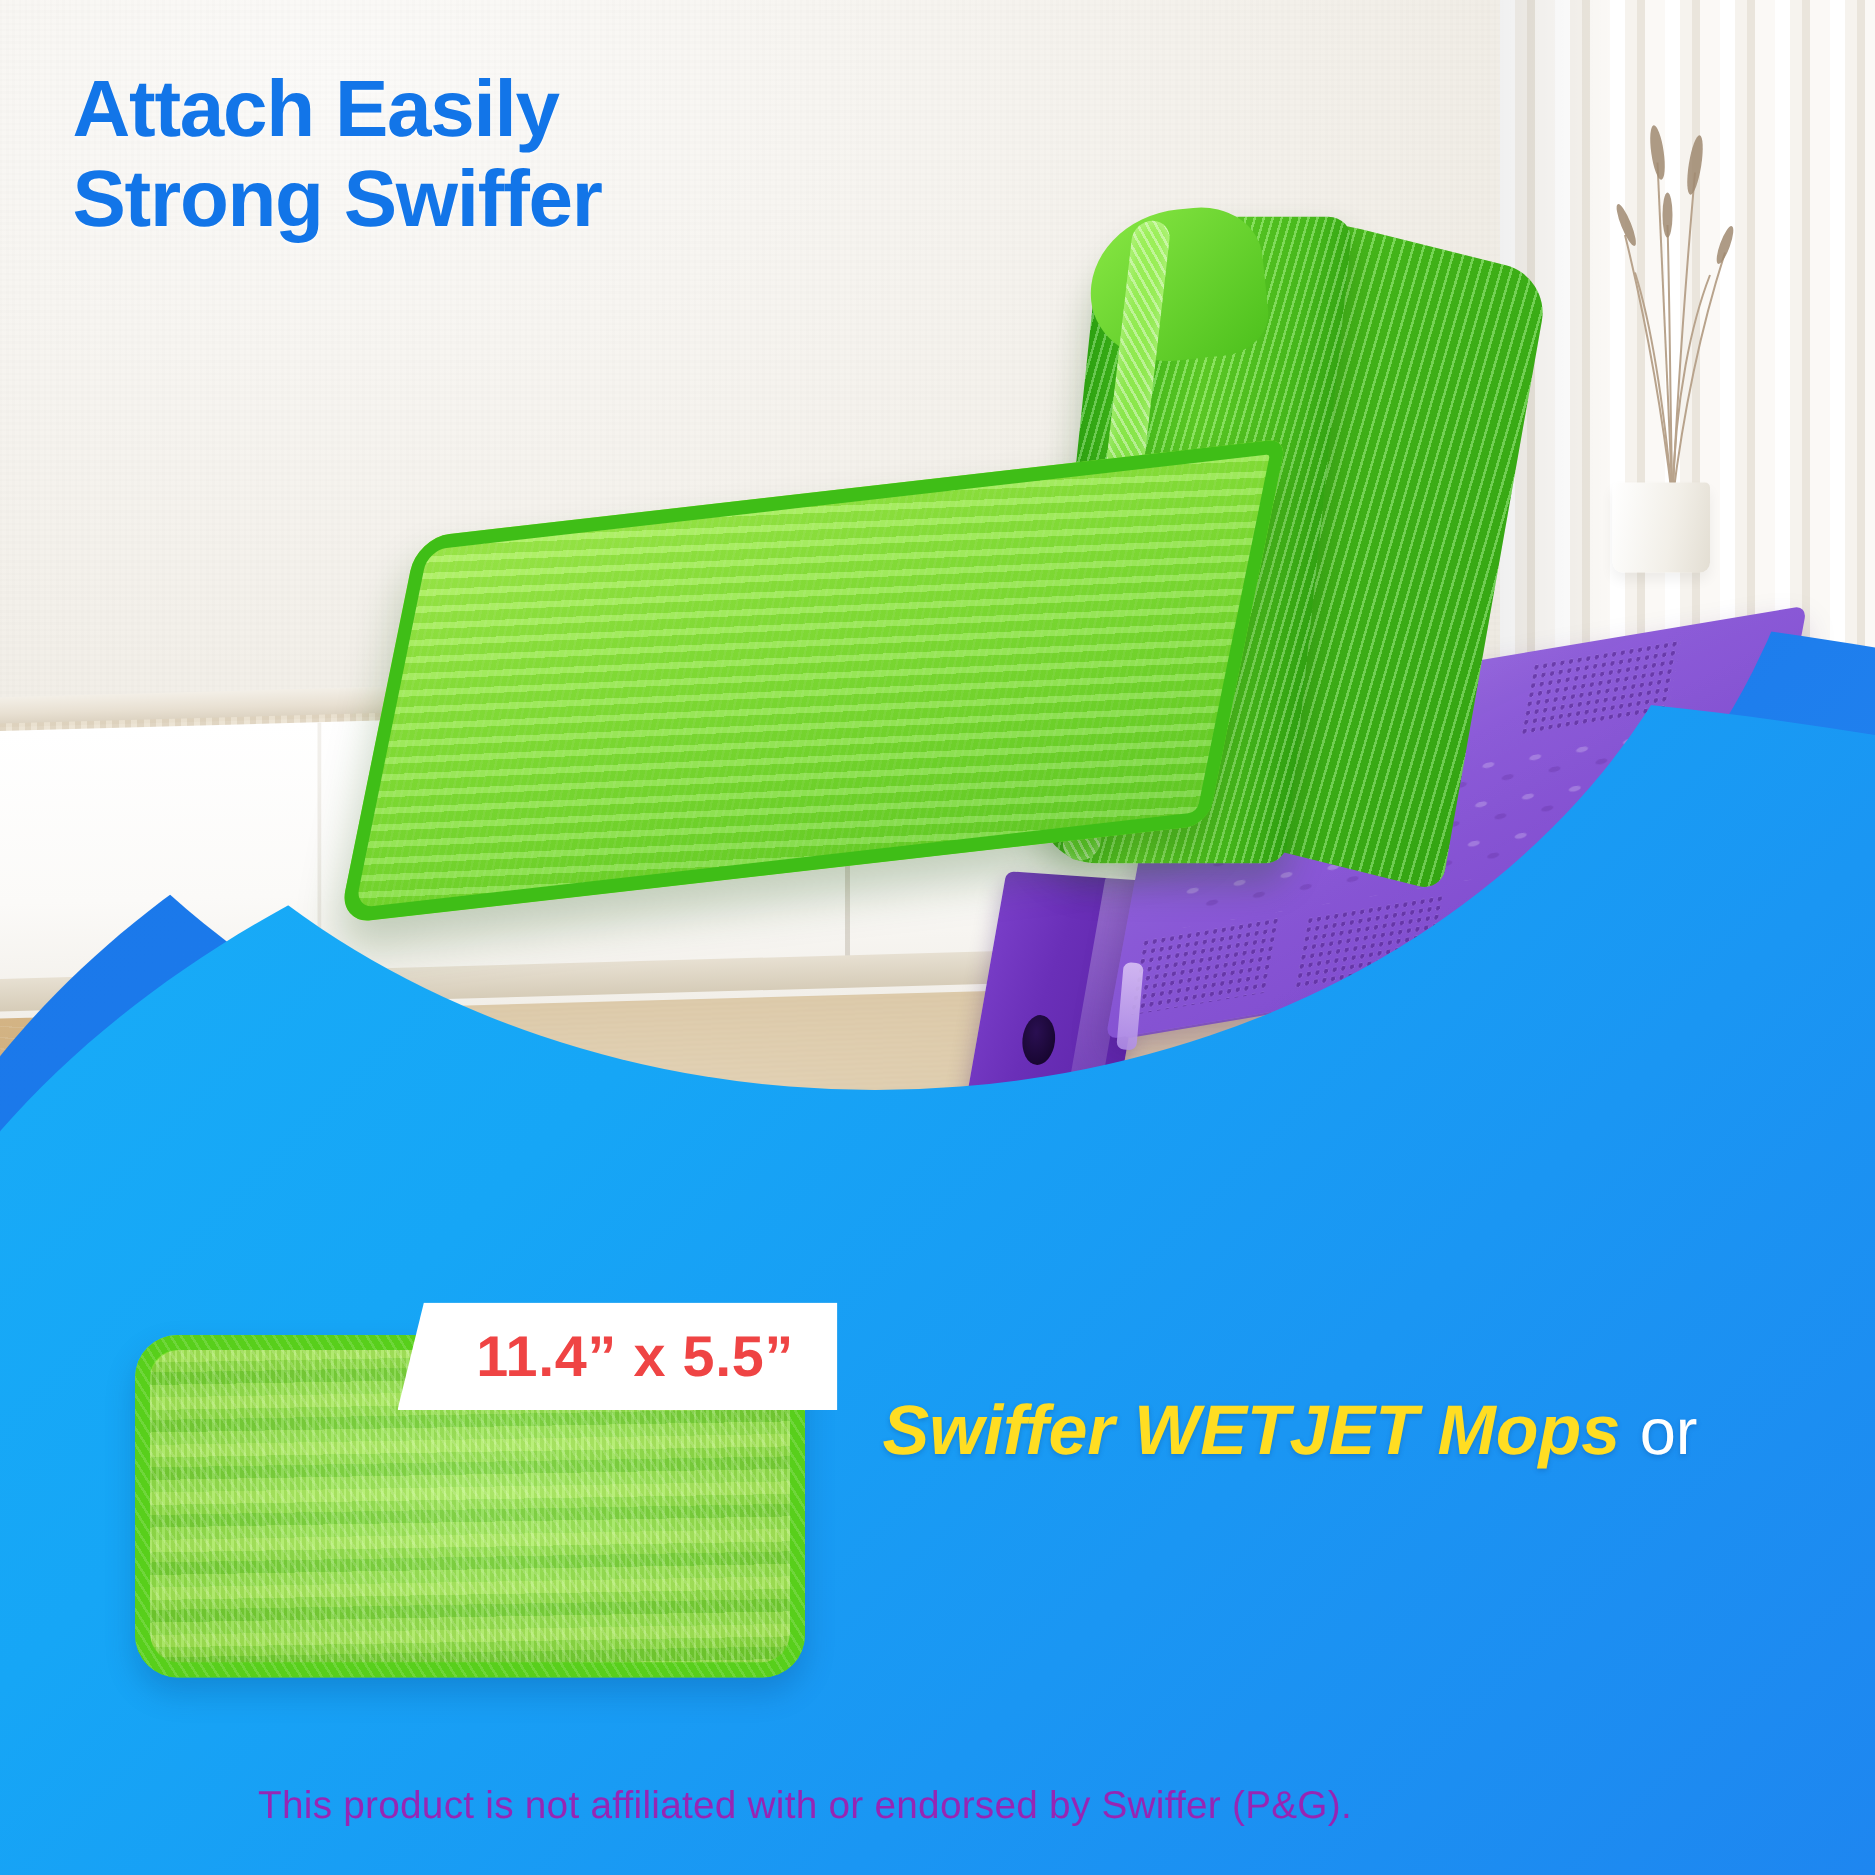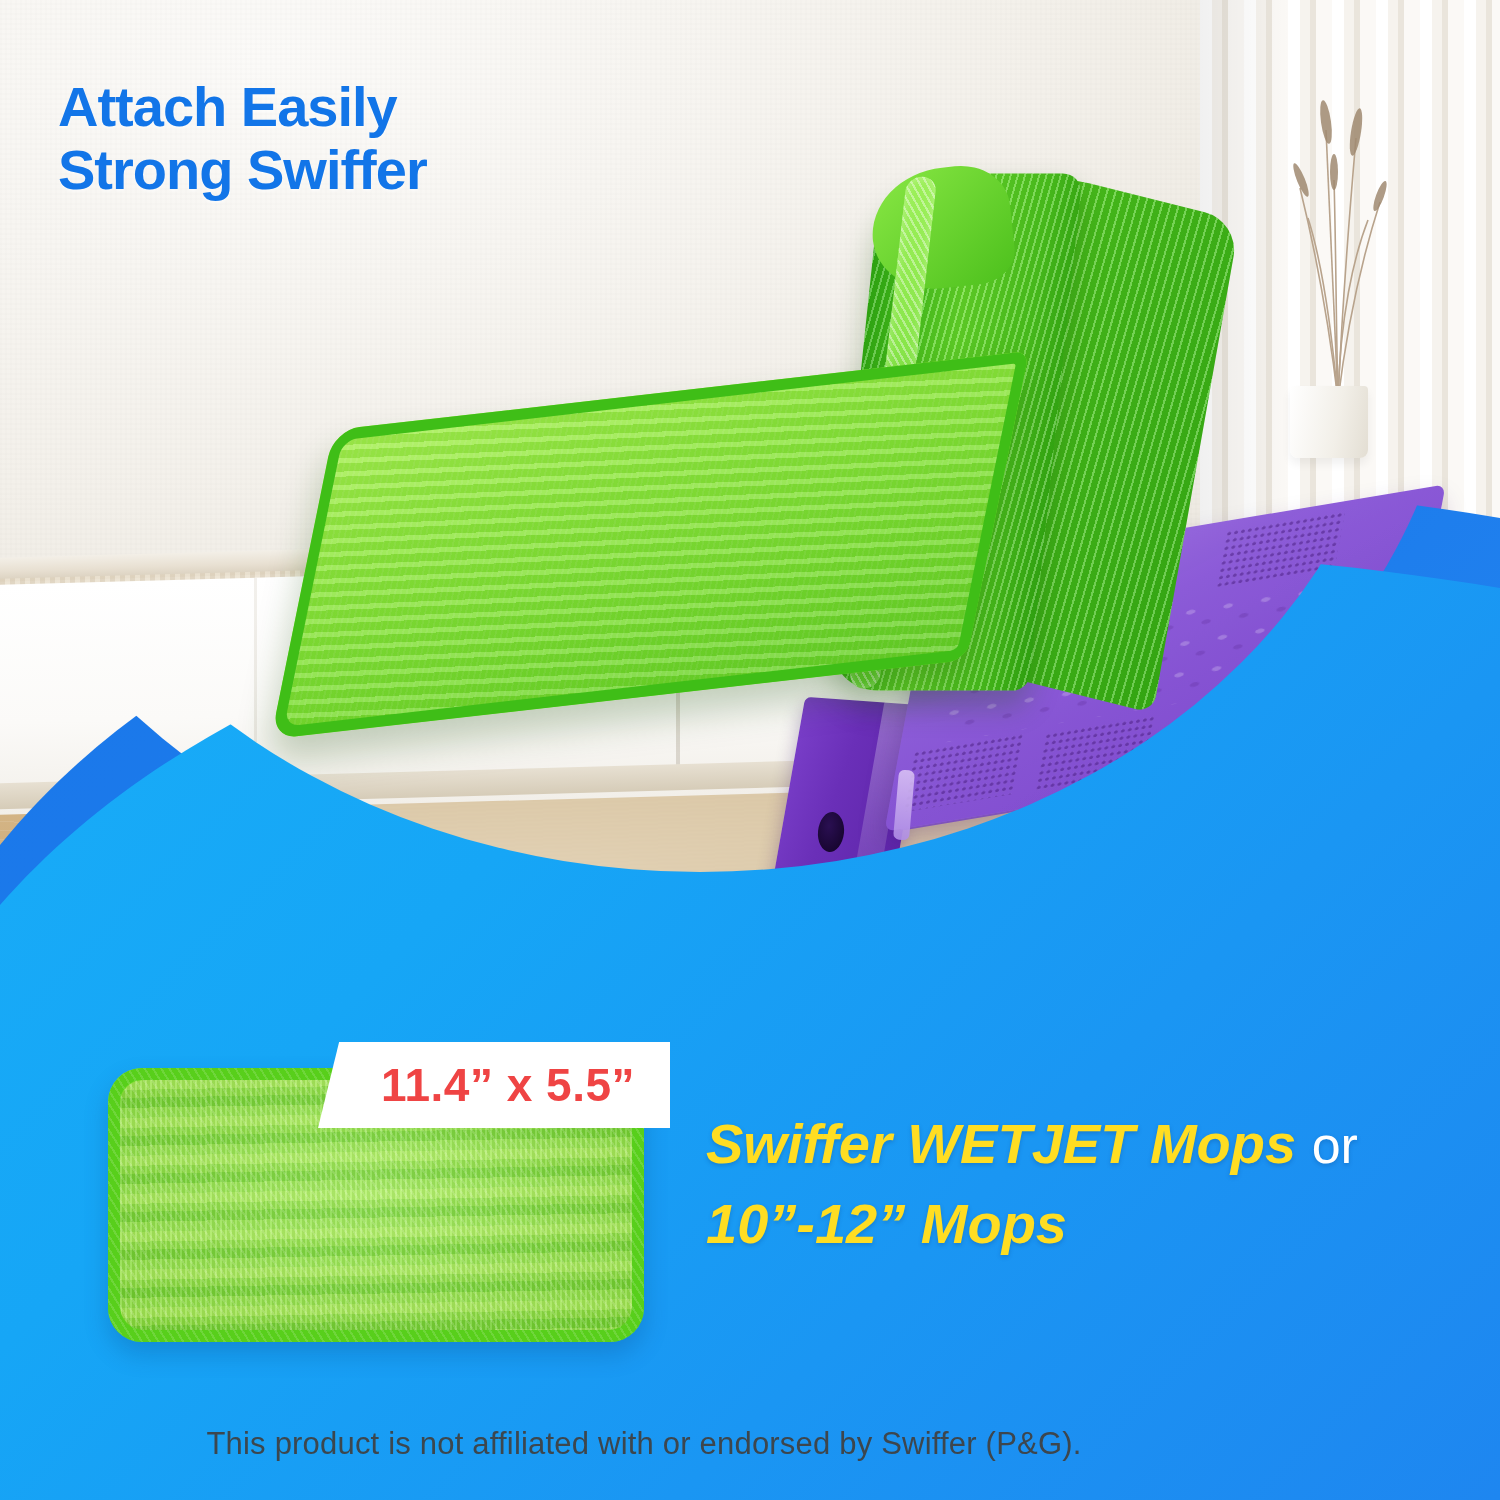--- a/index.html
+++ b/index.html
@@ -297,26 +297,25 @@
     border-radius:60% 40% 30% 50%;
     transform:rotate(-6deg);
   }
   .blue-svg{position:absolute;left:0;top:0;}
 
   
   .headline{
     position:absolute; left:58px; top:52px;
     width:820px;
     font-weight:bold;
-    font-size:56px;
+    font-size:64px;
     line-height:1.12;
     letter-spacing:-1px;
     color:#1275E8;
     text-shadow:0 2px 3px rgba(255,255,255,.55);
-    margin-top:24px;
   }
   .headline .l2{display:block;}
 
   .size-banner{
     position:absolute; left:318px; top:1042px;
     width:352px; height:86px;
     background:#ffffff;
     clip-path:polygon(6% 0%, 100% 0%, 100% 100%, 0% 100%);
     box-shadow:0 5px 12px rgba(0,0,0,.14);
     display:flex; align-items:center; justify-content:center;
@@ -346,21 +345,21 @@
   }
   .compat .or{
     color:#ffffff; font-style:normal; font-weight:normal;
     font-size:52px;
   }
 
   .disclaimer{
     position:absolute; left:0; top:1426px; width:1288px;
     text-align:center;
     font-size:31px;
-    color:#404040;
+    color:#a21caf;
     letter-spacing:.2px;
     opacity:.92;
   }
 
   
   .pad-small{
     position:absolute; left:108px; top:1068px;
     width:536px; height:274px;
     border-radius:34px;
     background:linear-gradient(180deg,#7ee02f 0%,#5ccf1d 100%);
@@ -517,18 +516,17 @@
     <div class="pad-small-inner"></div>
     <div class="pad-small-bind"></div>
   </div>
 
   <div class="size-banner">
     <span>11.4” x 5.5”</span>
   </div>
 
   <div class="compat">
     <span class="line2"><span>Swiffer WETJET Mops</span> <span class="or">or</span></span>
-    <span class="line3">10”-12” Mops</span>
   </div>
 
   <div class="disclaimer">This product is not affiliated with or endorsed by Swiffer (P&amp;G).</div>
 
 </div>
 
 </body></html>

